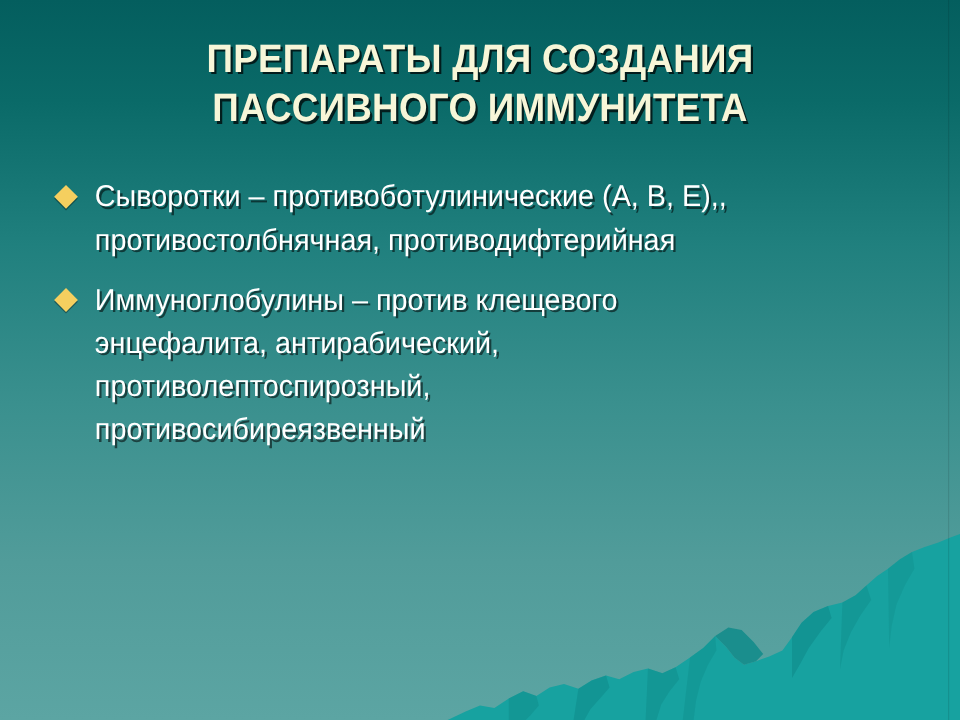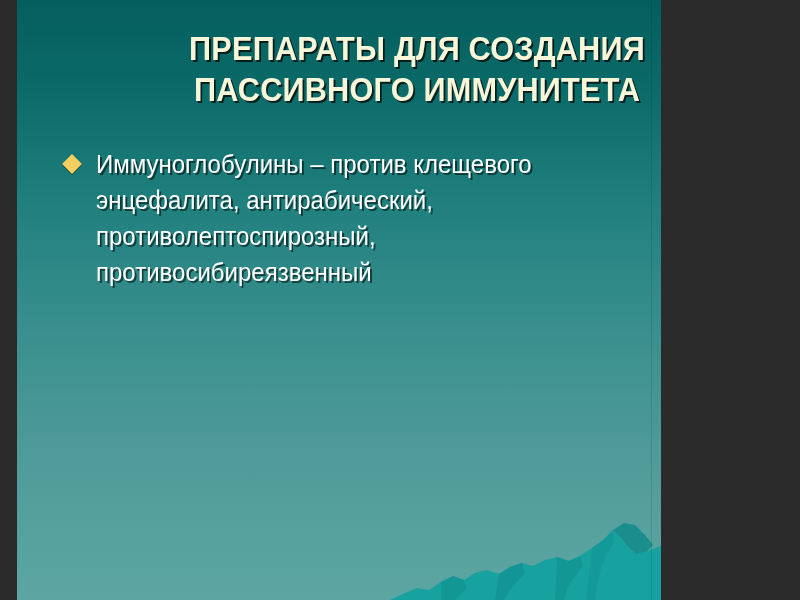--- a/index.html
+++ b/index.html
@@ -3,32 +3,31 @@
 <meta charset="utf-8">
 <title>Slide</title>
 <style>
   html, body {
     margin: 0;
     padding: 0;
     background: #2b2b2b;
   }
   #slide {
     position: relative;
-    width: 644px;
+    width: 800px;
     height: 600px;
     overflow: hidden;
     font-family: "Liberation Sans", sans-serif;
     background: linear-gradient(to bottom,
                 #045e5e 0%,
                 #0a6a68 14%,
                 #20807e 34%,
                 #3a908e 56%,
                 #519c9a 78%,
                 #5ca5a3 100%);
-    margin-left: 17px;
   }
 
   
   #mountains {
     position: absolute;
     left: 0;
     bottom: 0;
     width: 800px;
     height: 170px;
     pointer-events: none;
@@ -130,20 +129,25 @@
   </svg>
 
   <div id="right-rule"></div>
 
   <div id="title">ПРЕПАРАТЫ ДЛЯ СОЗДАНИЯ
 ПАССИВНОГО ИММУНИТЕТА</div>
 
   <div id="bullets">
 
 
+    <div class="bullet-row">
+      <span class="bullet-mark"></span>
+      <span class="bullet-text tone-white">Сыворотки – противоботулинические (А, В, Е),,
+противостолбнячная, противодифтерийная</span>
+    </div>
 
     <div class="bullet-row">
       <span class="bullet-mark"></span>
       <span class="bullet-text tone-white">Иммуноглобулины – против  клещевого
 энцефалита, антирабический,
 противолептоспирозный,
 противосибиреязвенный</span>
     </div>
 
   </div>

